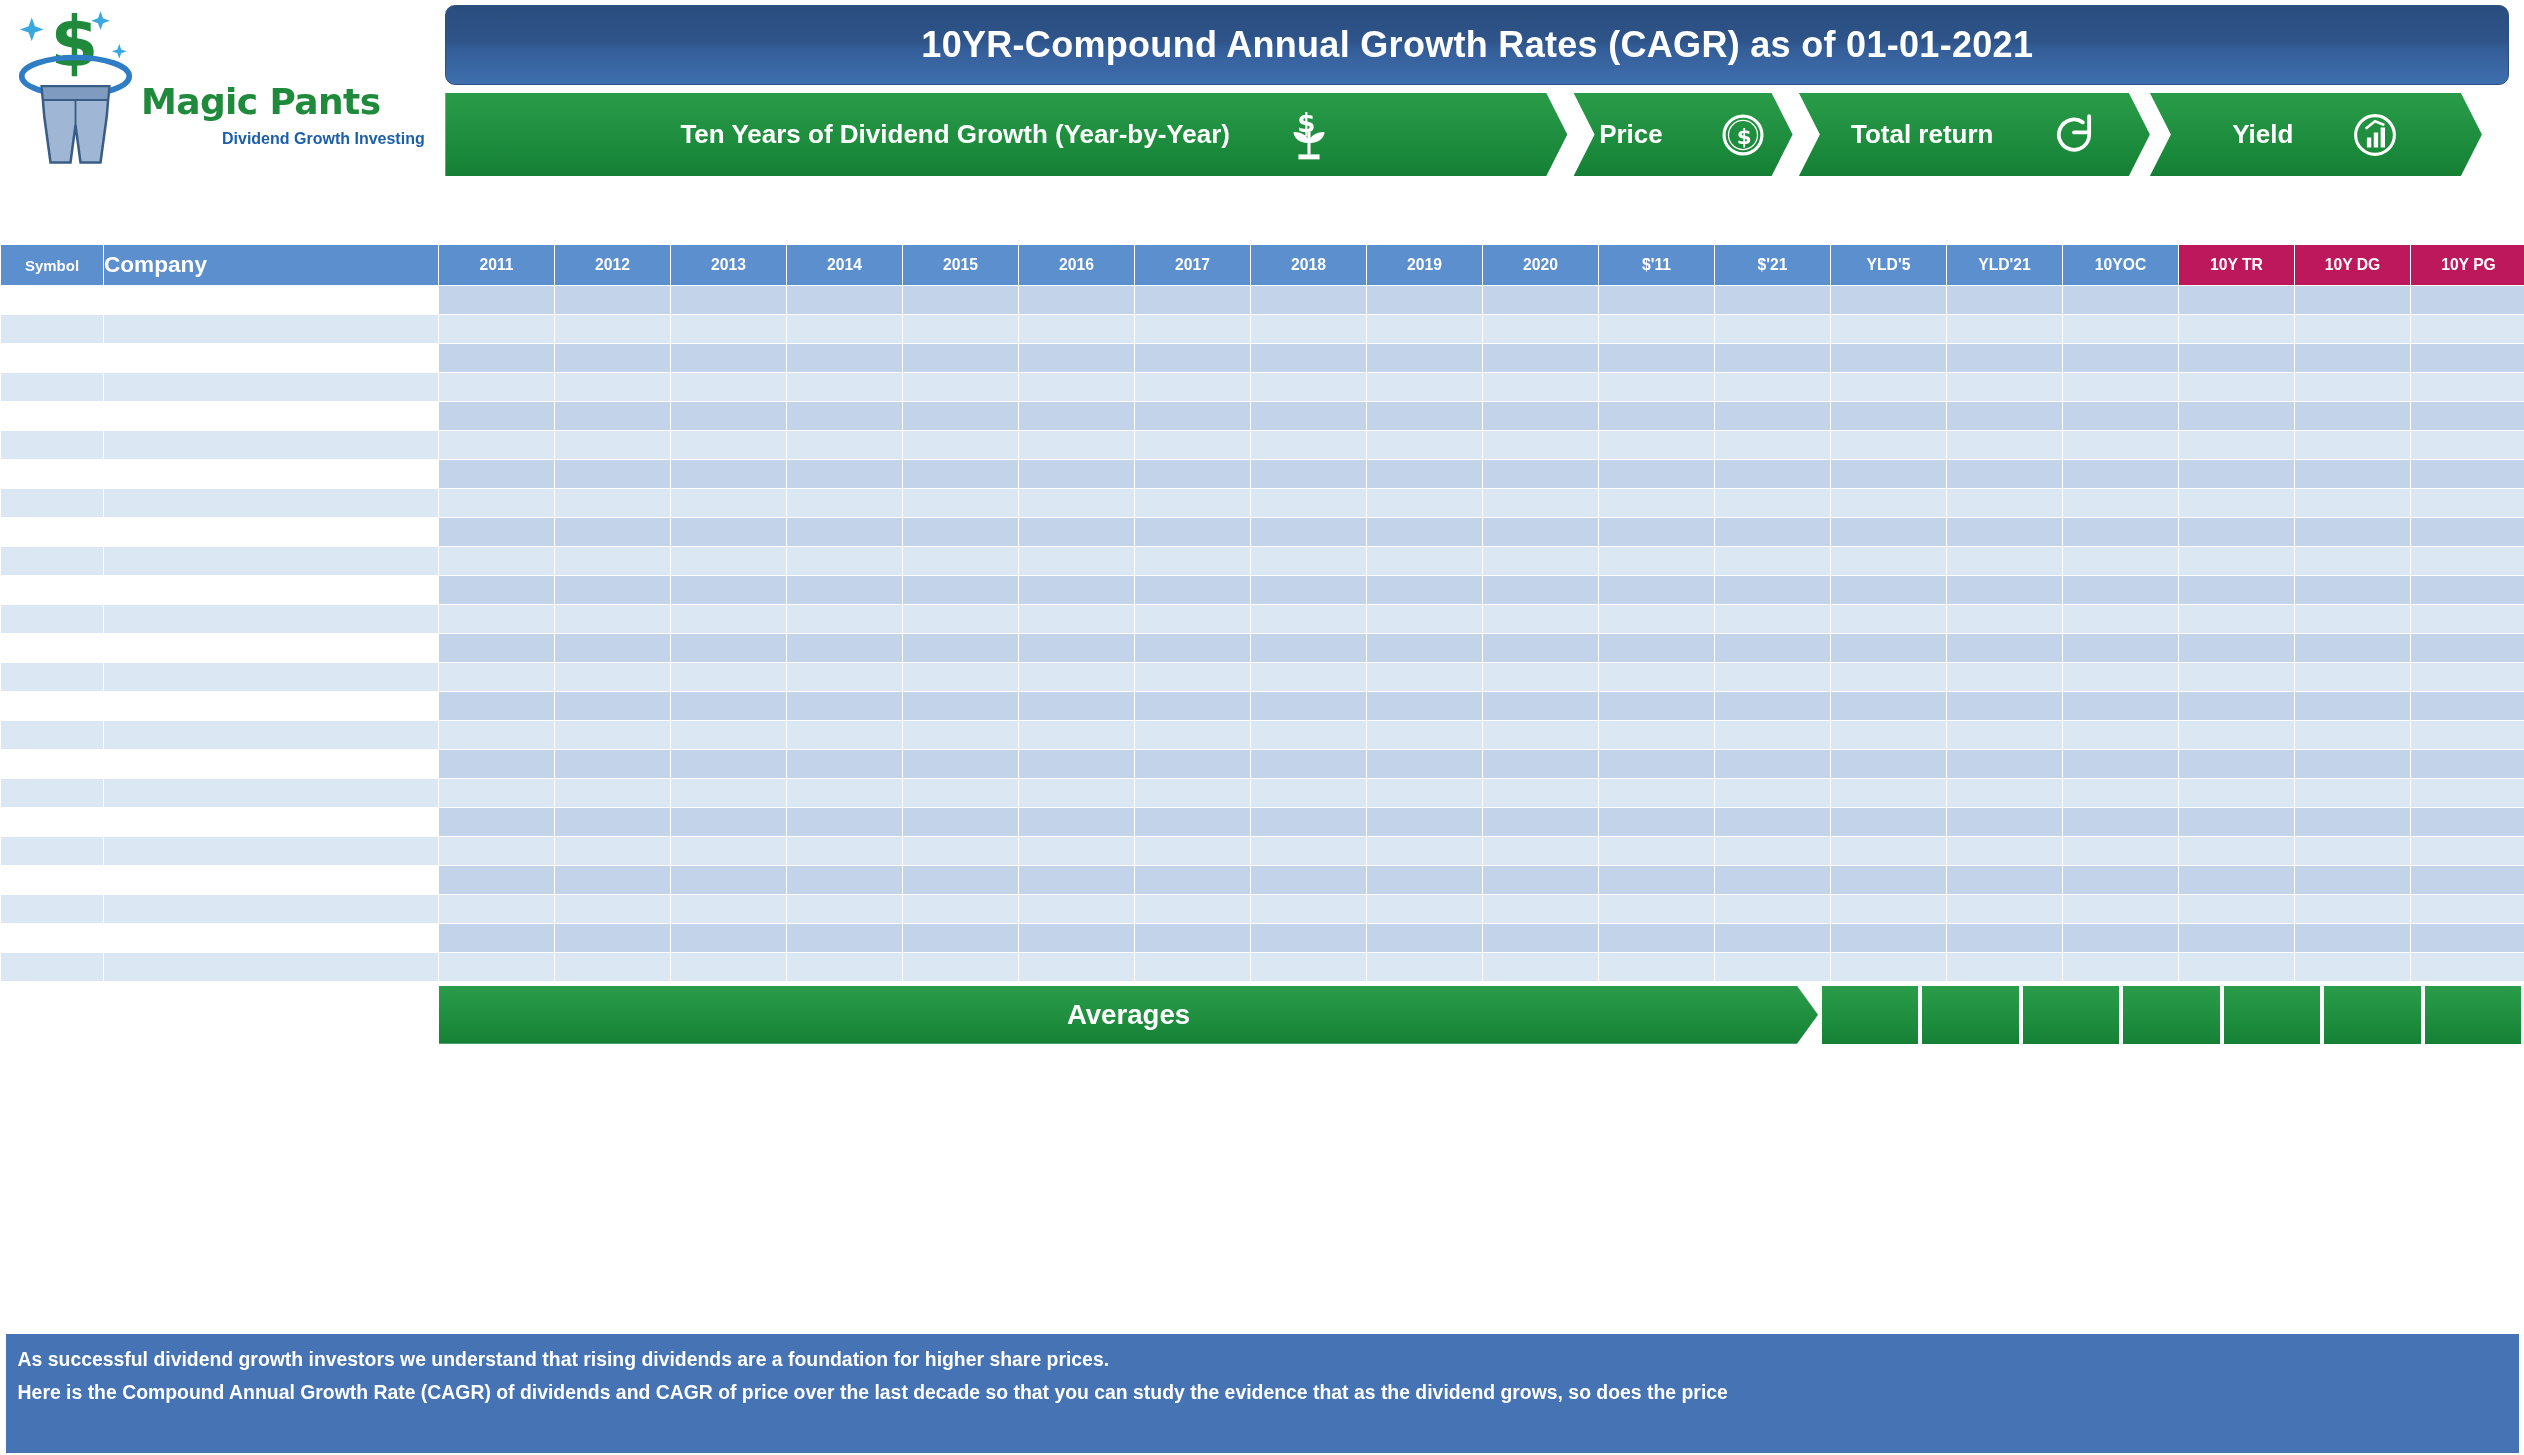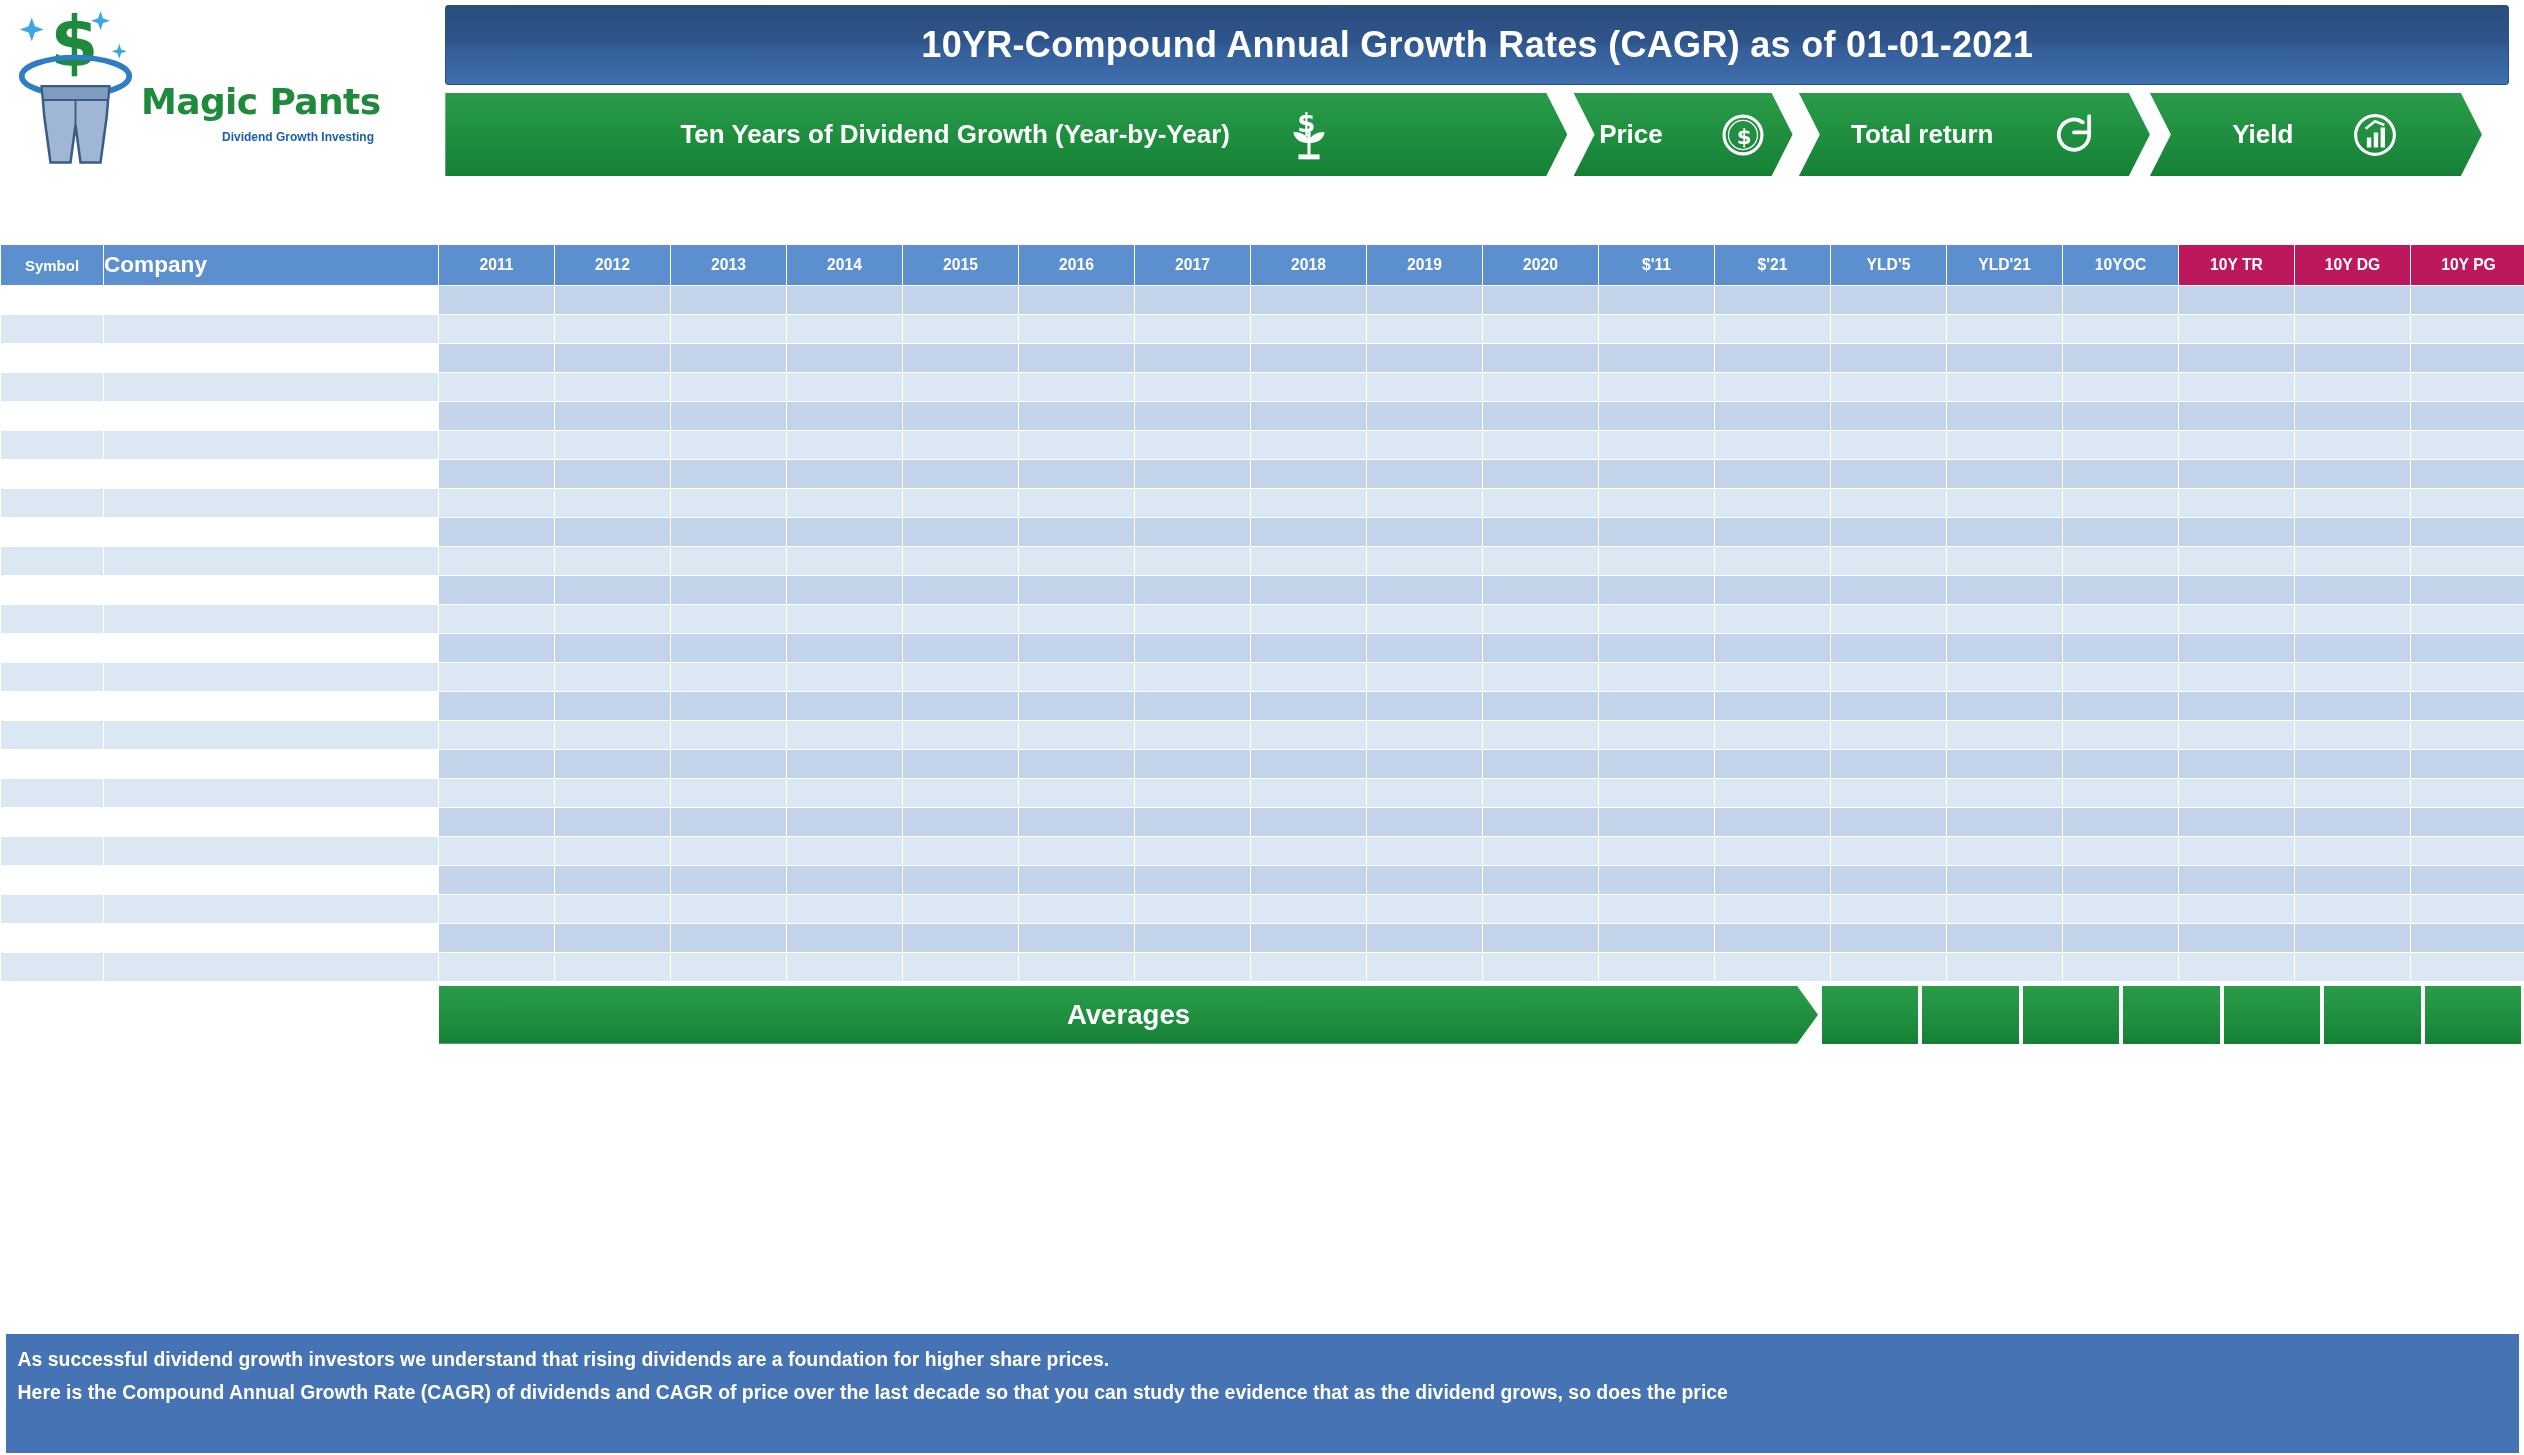--- a/index.html
+++ b/index.html
@@ -42,41 +42,41 @@
     font-size: 36px;
     font-weight: bold;
     color: #1f8a3b;
     letter-spacing: -0.6px;
     font-family: "DejaVu Sans", sans-serif;
   }
   .logo-sub {
     position: absolute;
     left: 222px;
     top: 130px;
-    font-size: 12px;
+    font-size: 16px;
     font-weight: bold;
     color: #1b5faa;
     font-family: "Liberation Sans", sans-serif;
   }
 
   .header-right {
     flex: 1 1 auto;
     position: relative;
     height: 244px;
   }
 
   
   .title-bar {
     position: absolute;
     left: 6.3px;
     top: 5px;
     width: 2062px;
     height: 78px;
     background: linear-gradient(to bottom, #2a4d7e 0%, #2e5489 45%, #345e99 55%, #3f6fae 100%);
-    border-radius: 3px;
+    border-radius: 10px;
     border: 1.3px solid #2b4f80;
     display: flex;
     align-items: center;
     justify-content: center;
   }
   .title-text {
     color: #ffffff;
     font-size: 36px;
     font-weight: bold;
     letter-spacing: 0.3px;

